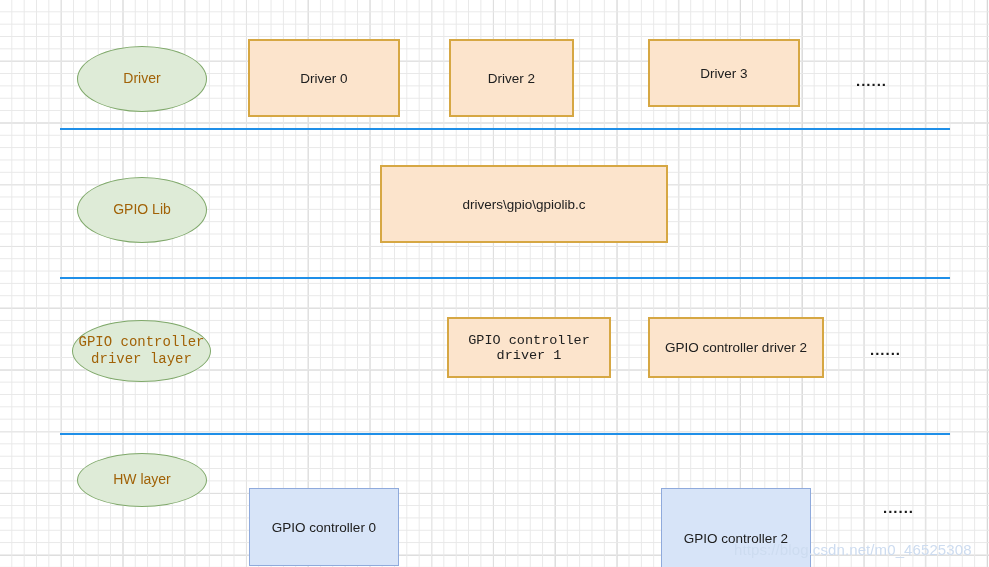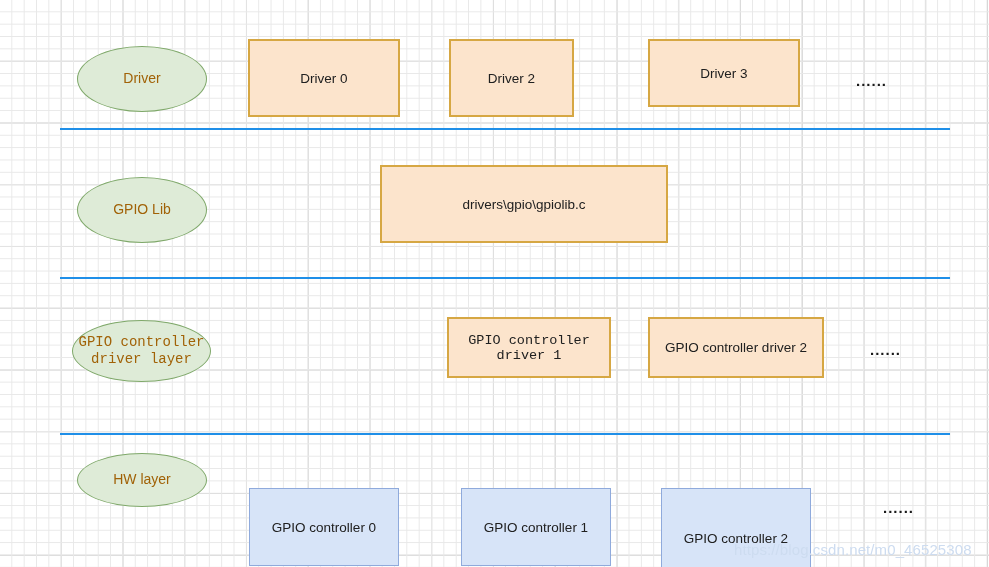--- a/index.html
+++ b/index.html
@@ -150,23 +150,20 @@
   <div class="dots" style="left:870px; top:342px;">......</div>
 
   <div class="ellipse" style="left:77px; top:453px; width:130px; height:54px;">
     <span>HW layer</span>
   </div>
 
   <div class="box blue" style="left:249px; top:464px; width:150px; height:78px;">
     <span>GPIO controller 0</span>
   </div>
 
-  <div class="box blue" style="left:461px; top:464px; width:150px; height:78px;">
-    <span>GPIO controller 1</span>
-  </div>
 
   <div class="box blue" style="left:661px; top:464px; width:150px; height:100px;justify-content:center;">
     <span>GPIO controller 2</span>
   </div>
 
   <div class="dots" style="left:883px; top:500px;">......</div>
 
   <div class="watermark" style="left:734px; top:541px;">https://blog.csdn.net/m0_46525308</div>
 
 </div>

